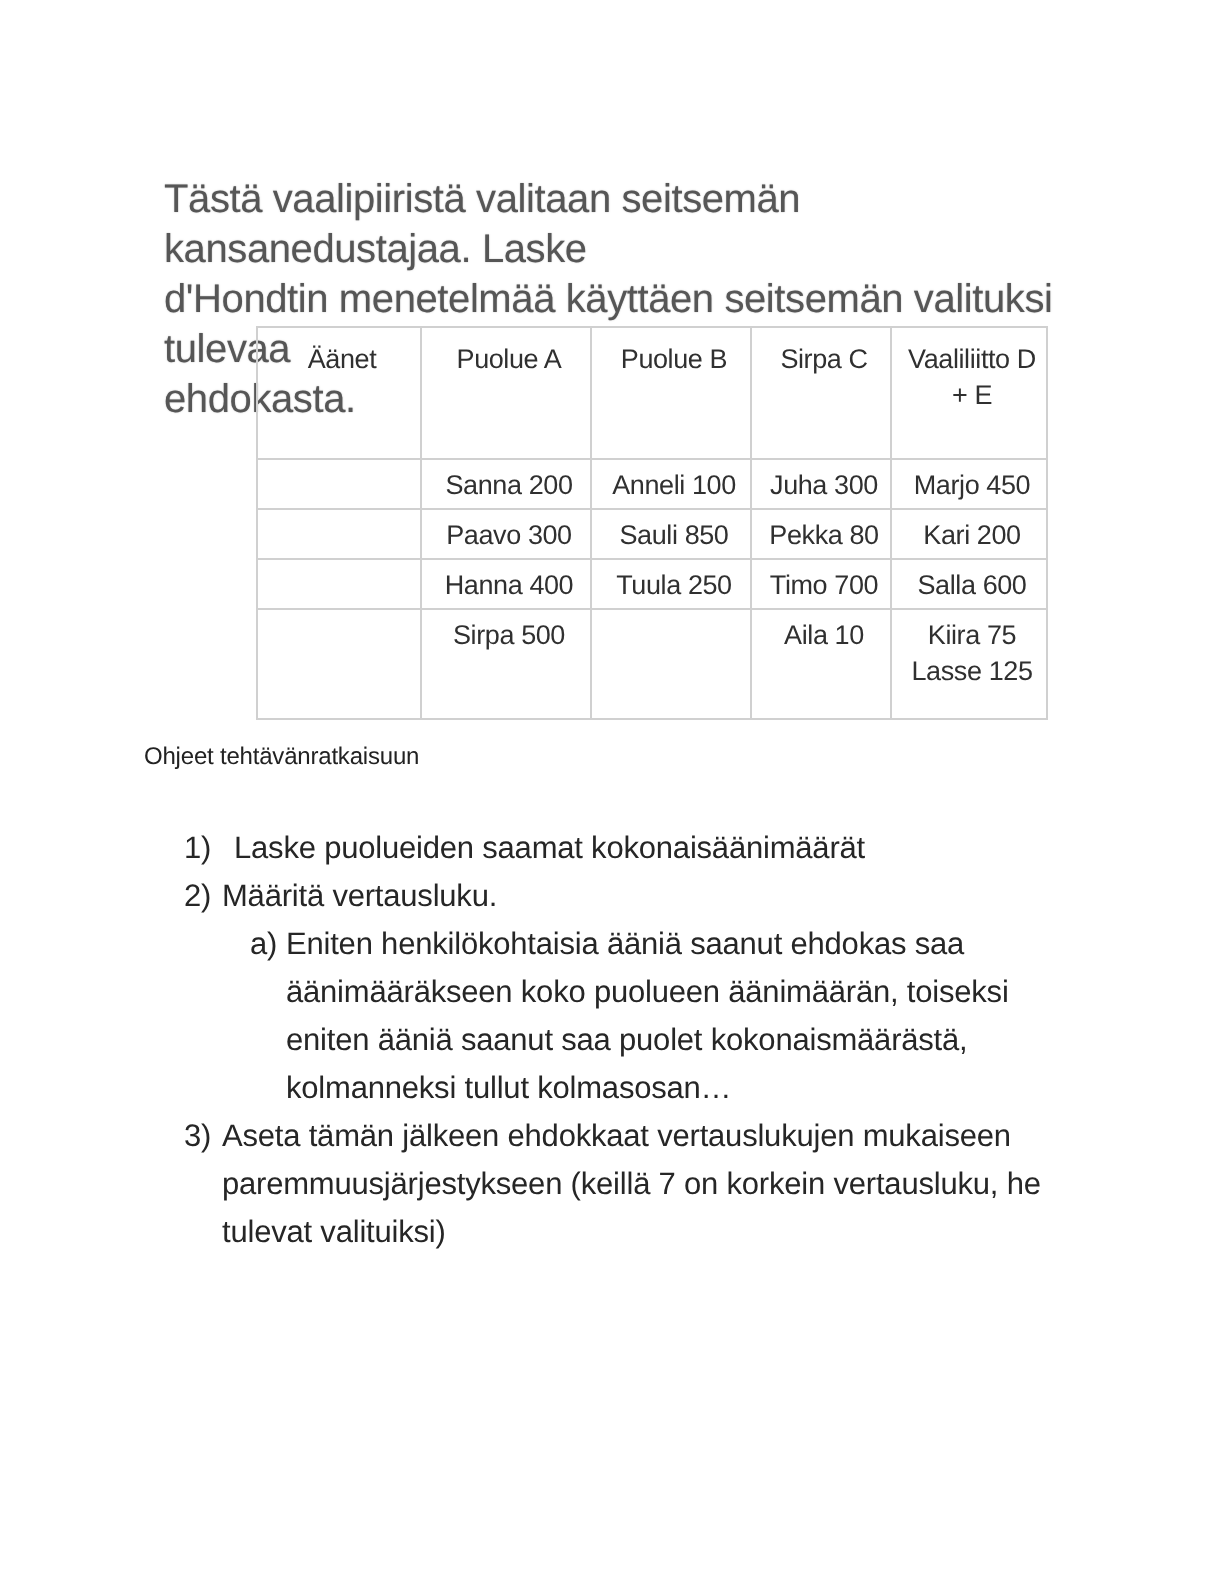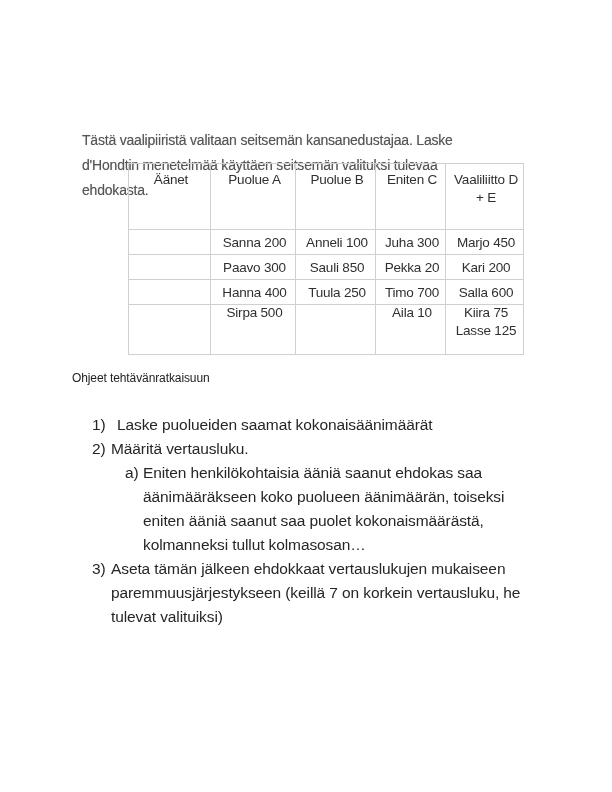--- a/index.html
+++ b/index.html
@@ -12,25 +12,24 @@
     font-family: "Liberation Sans", sans-serif;
   }
 
   
   .intro {
     position: absolute;
     left: 82px;
     top: 88px;
     width: 470px;
     color: #565656;
-    font-size: 14px;
+    font-size: 20px;
     line-height: 25px;
     letter-spacing: -0.2px;
     text-shadow: 0 0 0.7px rgba(100,100,100,0.55);
-    margin-top: 40px;
   }
 
   
   table.votes {
     position: absolute;
     left: 128px;
     top: 163px;
     border-collapse: collapse;
     table-layout: fixed;
     color: #303030;
@@ -50,20 +49,21 @@
     padding-top: 7px;
     line-height: 18px;
   }
   table.votes tr.data td {
     height: 24px;
     vertical-align: middle;
   }
   table.votes tr.last td {
     height: 49px;
     vertical-align: top;
+    padding-top: 5px;
     line-height: 16px;
   }
   .cell-line2 { margin-top: 2px; }
 
   
   .instructions-title {
     position: absolute;
     left: 72px;
     top: 371px;
     color: #222222;
@@ -103,35 +103,35 @@
       <col style="width:85px">
       <col style="width:80px">
       <col style="width:70px">
       <col style="width:78px">
   </colgroup>
   <tbody>
       <tr>
     <th>Äänet</th>
     <th>Puolue A</th>
     <th>Puolue B</th>
-    <th>Eniten C</th>
+    <th>Sirpa C</th>
     <th>Vaaliliitto D + E</th>
   </tr>
   <tr class="data">
     <td></td>
     <td>Sanna 200</td>
     <td>Anneli 100</td>
     <td>Juha 300</td>
     <td>Marjo 450</td>
   </tr>
   <tr class="data">
     <td></td>
     <td>Paavo 300</td>
     <td>Sauli 850</td>
-    <td>Pekka 20</td>
+    <td>Pekka 80</td>
     <td>Kari 200</td>
   </tr>
   <tr class="data">
     <td></td>
     <td>Hanna 400</td>
     <td>Tuula 250</td>
     <td>Timo 700</td>
     <td>Salla 600</td>
   </tr>
   <tr class="last">

